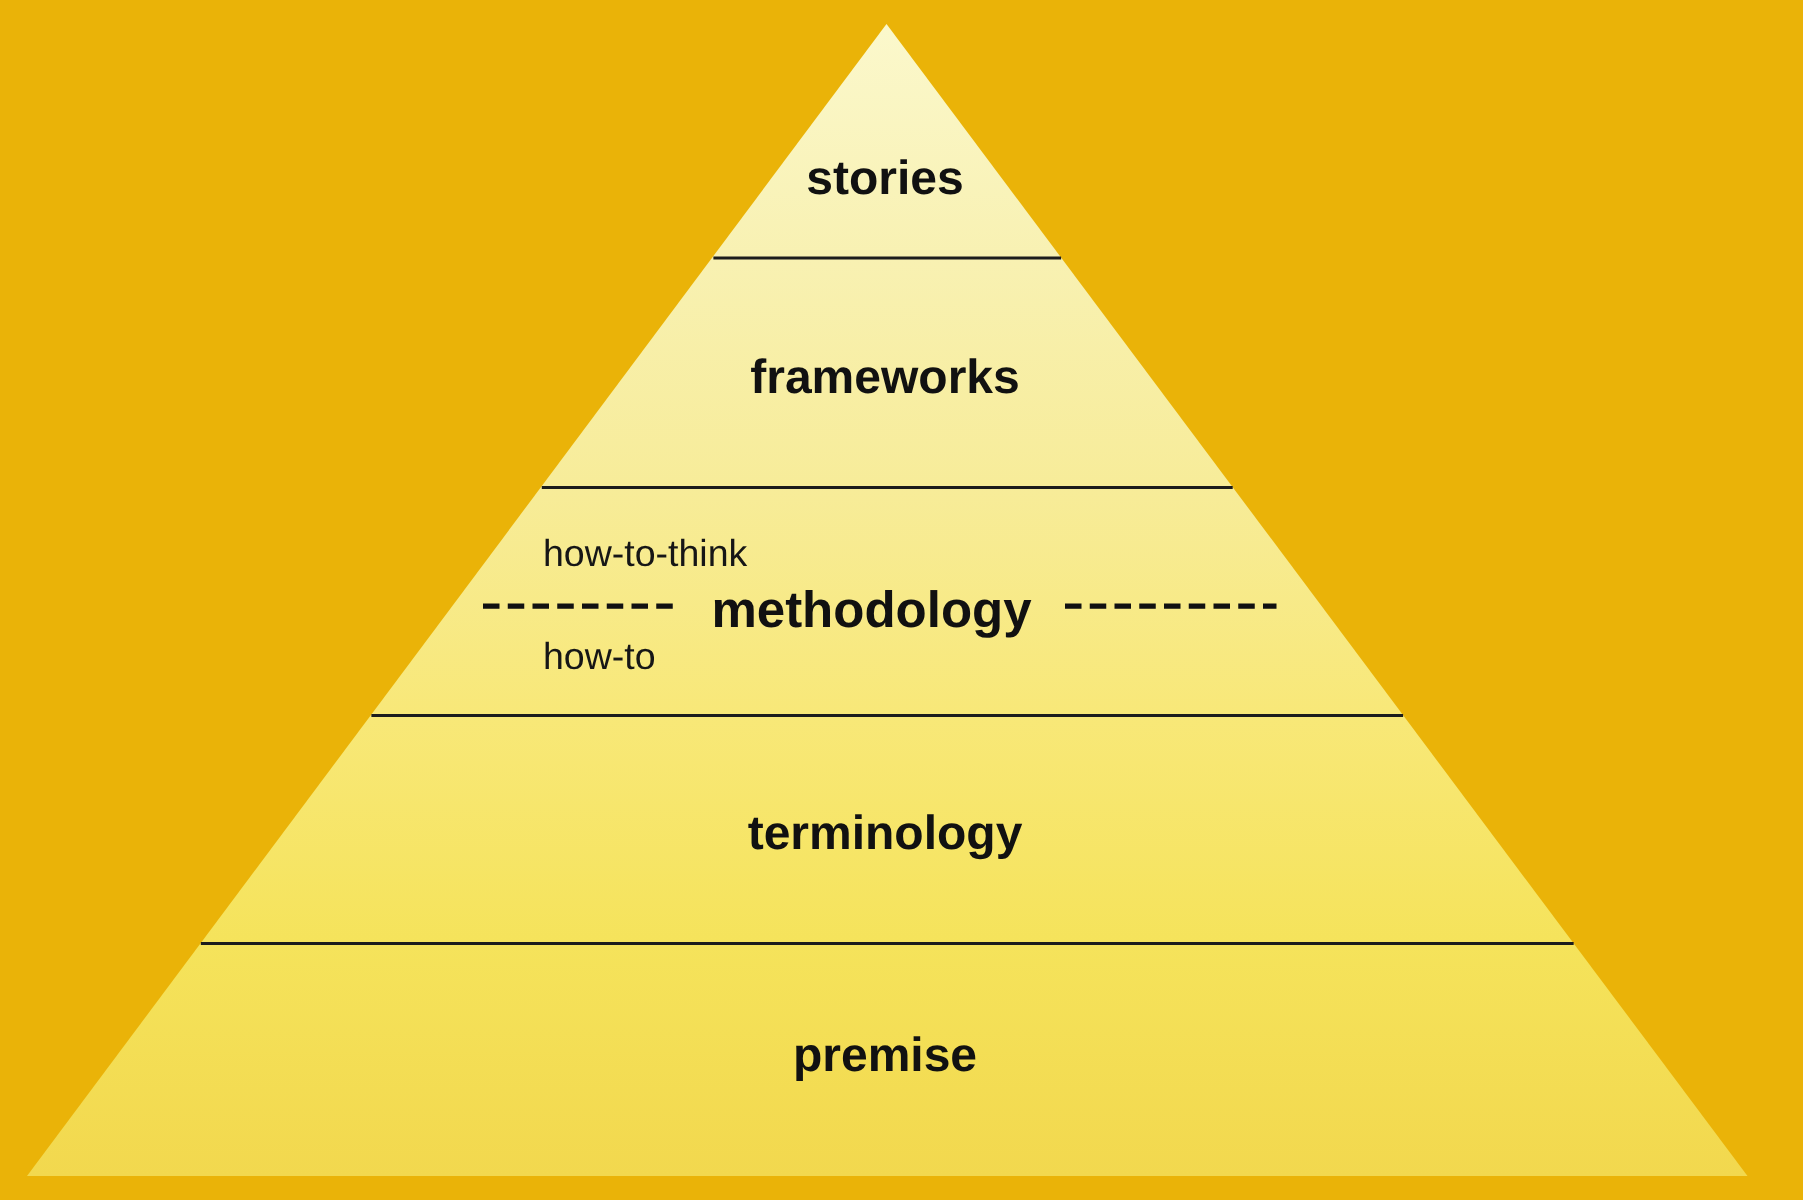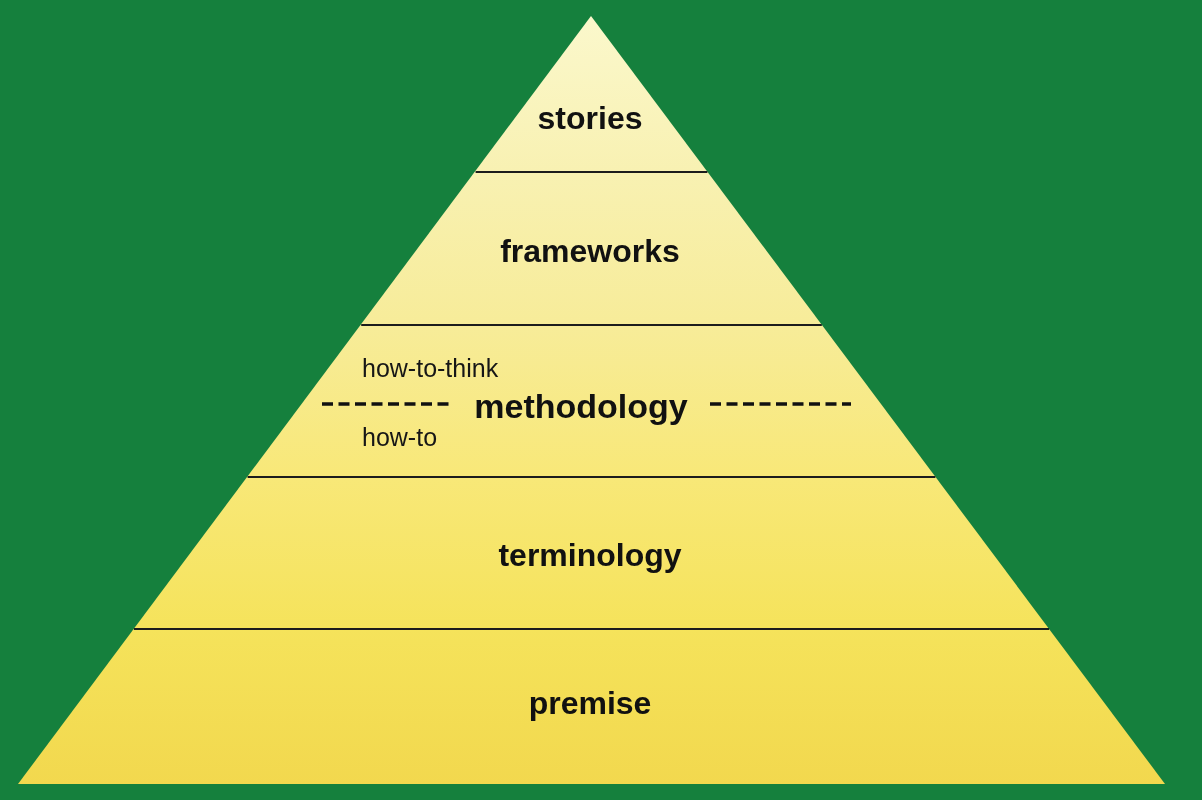--- a/index.html
+++ b/index.html
@@ -4,21 +4,21 @@
 <style>
   html, body {
     margin: 0;
     padding: 0;
     background: #ffffff;
   }
   .stage {
     position: relative;
     width: 1202px;
     height: 800px;
-    background: #15803d;
+    background: #eab308;
     overflow: hidden;
   }
   svg { display: block; }
   .band-label {
     font-family: "Liberation Sans", sans-serif;
     font-weight: bold;
     font-size: 32px;
     fill: #111111;
     text-anchor: middle;
   }

